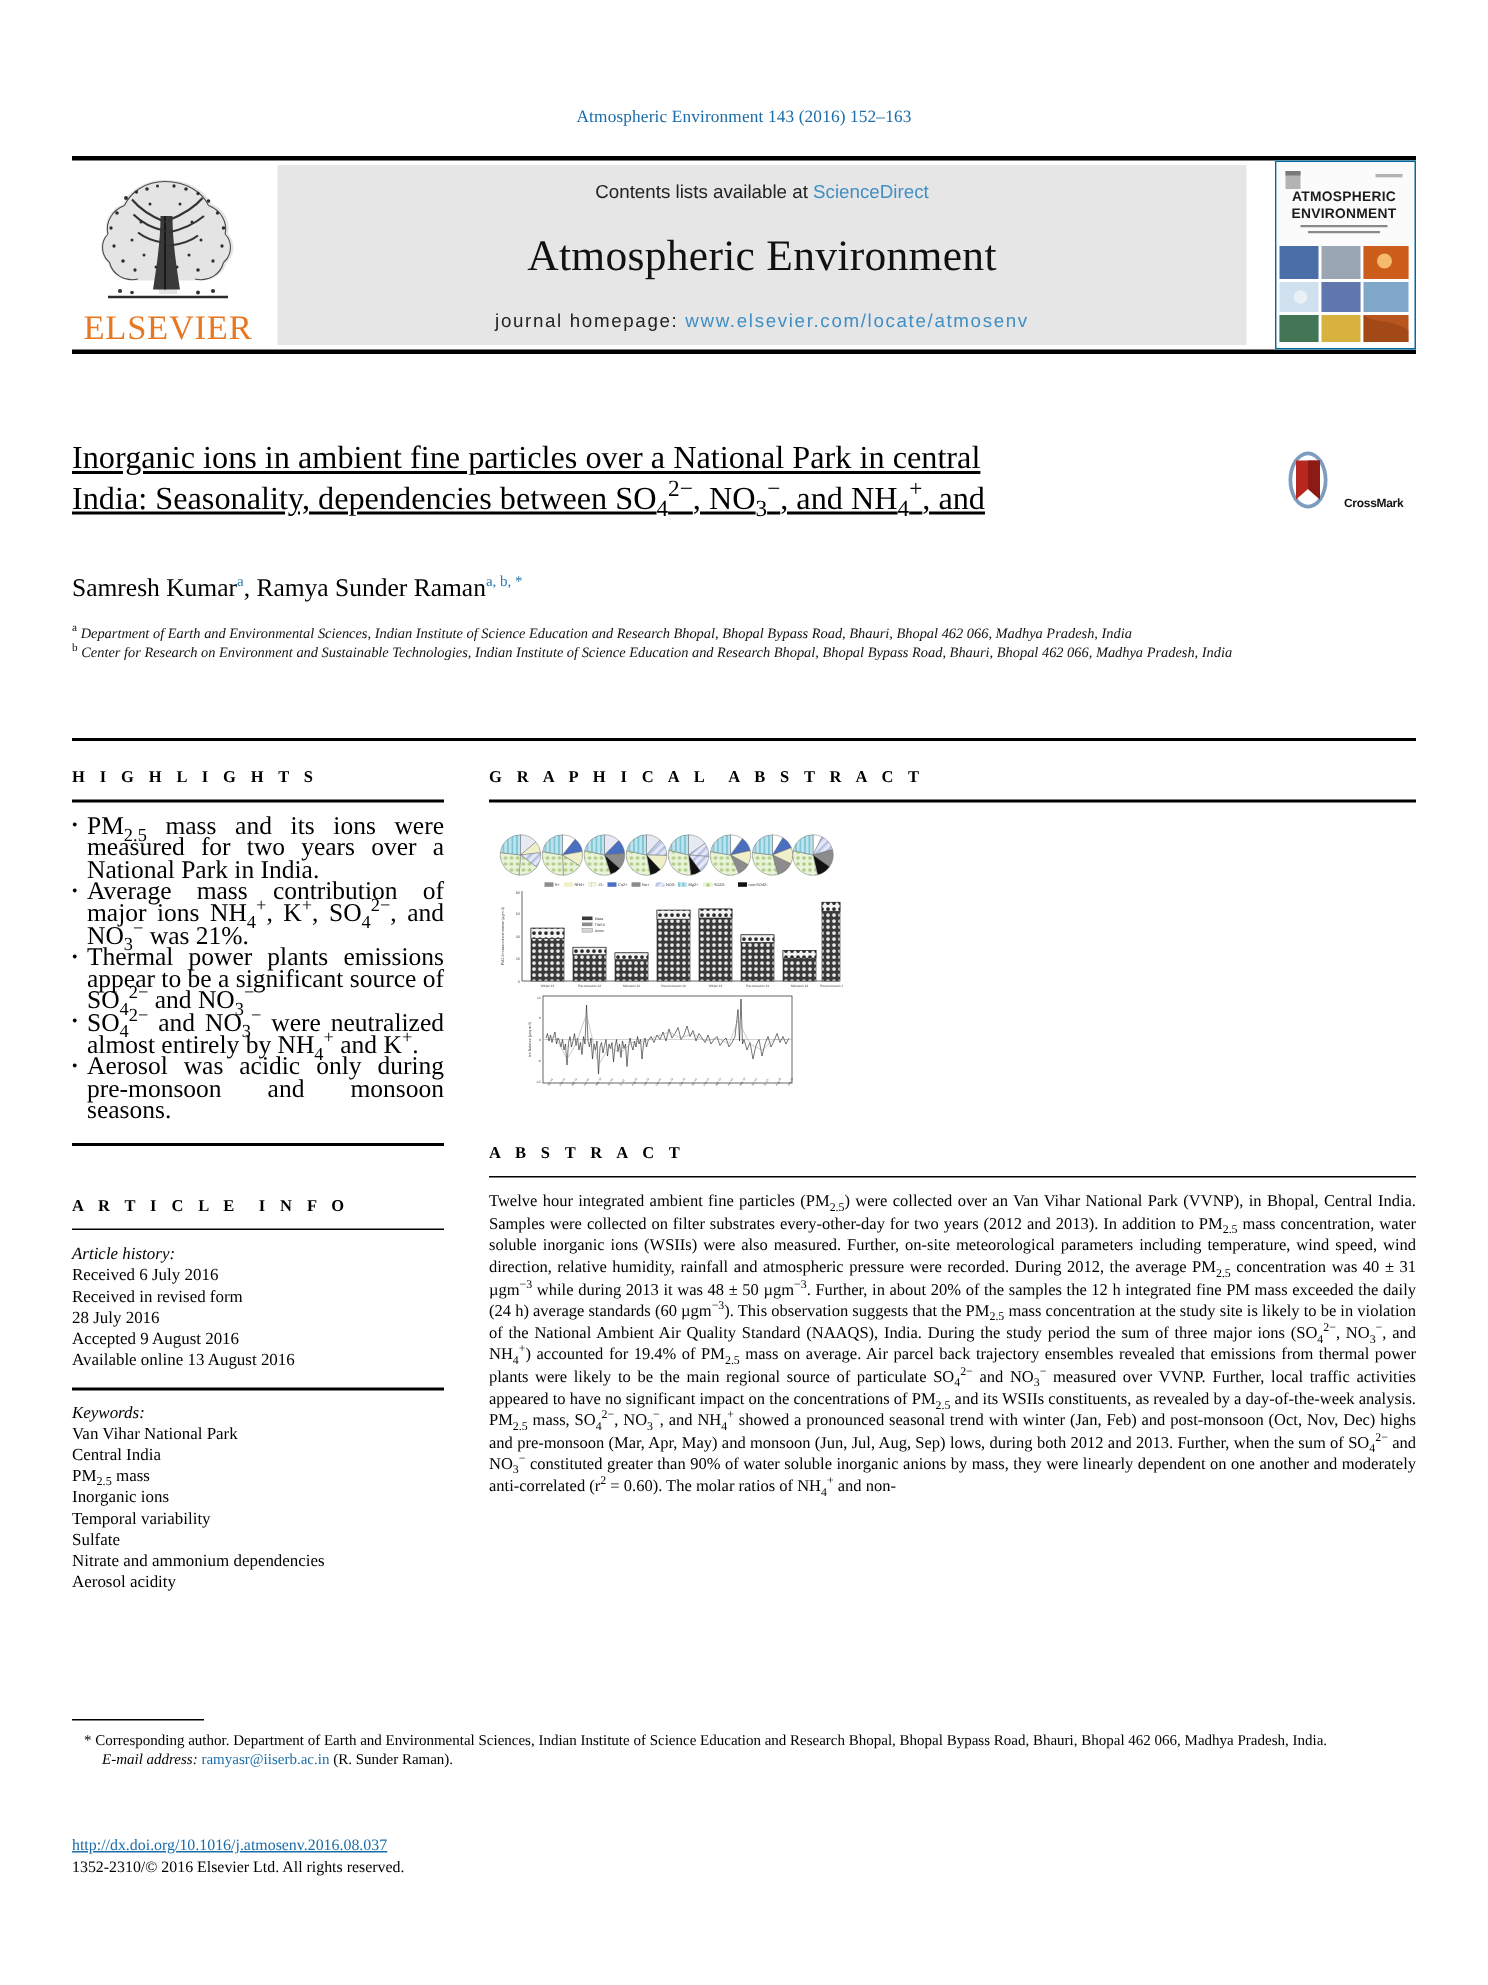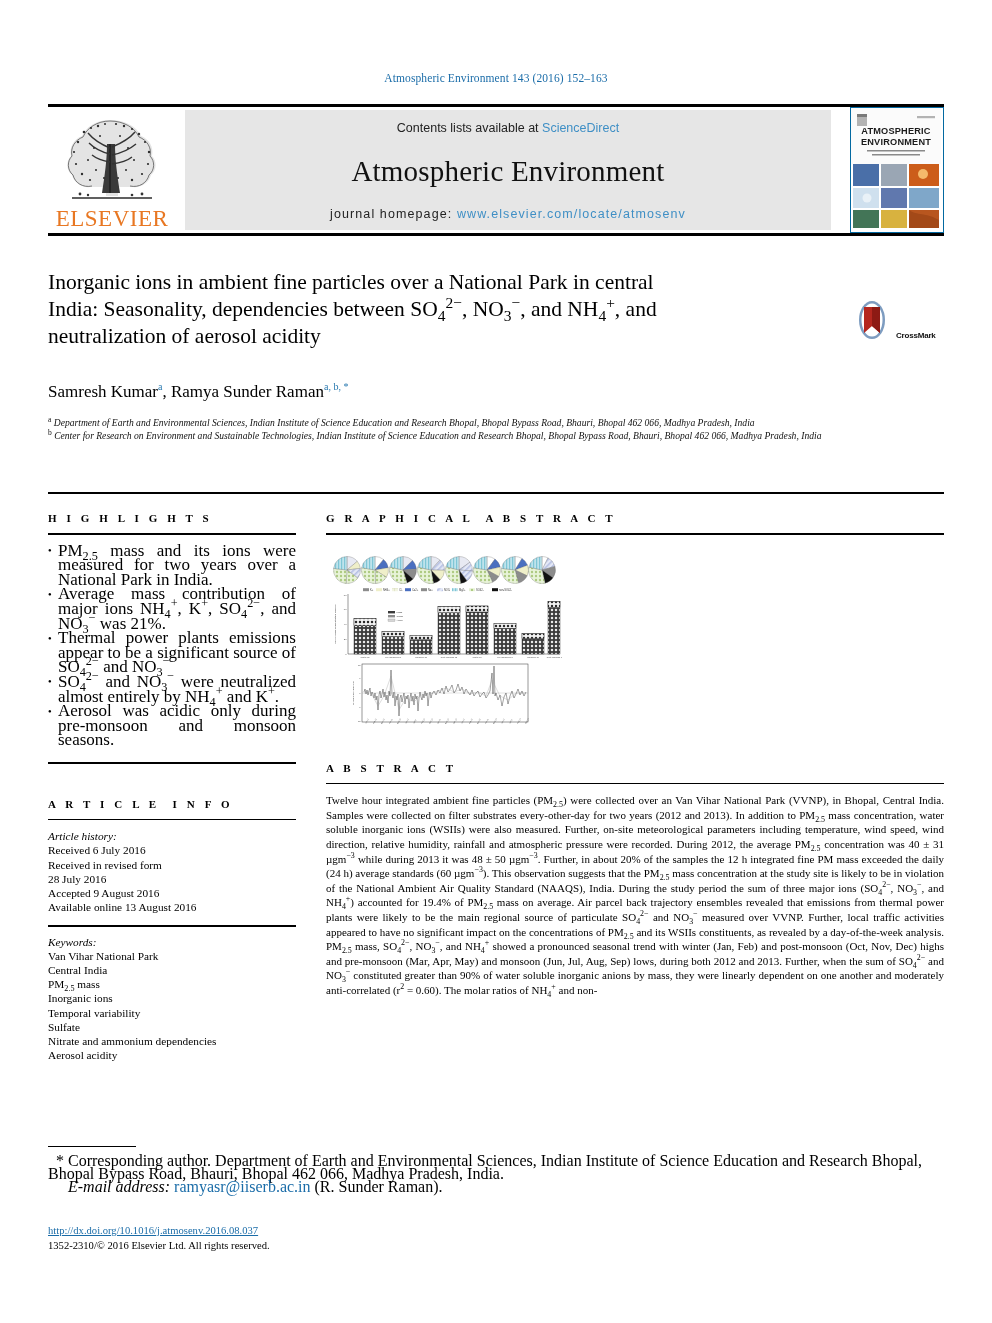--- a/index.html
+++ b/index.html
@@ -104,22 +104,23 @@
     right: 0; top: 3px;
     width: 92px; height: 124px;
     border: 1px solid #0369a1;
     background: #fff;
     overflow: hidden;
   }
 
   
   .title-block {
     position: absolute;
-    left: 48px; top: 269px;
+    left: 48px; top: 292px;
     width: 790px;
+    text-decoration: underline;
   }
   .article-title {
     font-family: "Liberation Serif", serif;
     font-size: 21.5px;
     line-height: 27px;
     font-weight: normal;
     margin: 0;
     color: #000;
   }
   .crossmark {
@@ -235,21 +236,21 @@
   .footnote-rule {
     position: absolute;
     left: 48px; top: 1146px;
     width: 88px; height: 1.2px;
     background: #000;
   }
   .footnotes {
     position: absolute;
     left: 48px; top: 1154px;
     width: 896px;
-    font-size: 16px;
+    font-size: 10px;
     line-height: 13.2px;
   }
   .footnotes .em { font-style: italic; }
   .footnotes a { color: #1a6ca8; text-decoration: none; }
 
   .doi-block {
     position: absolute;
     left: 48px; top: 1224px;
     width: 600px;
     font-size: 10.6px;
@@ -386,21 +387,20 @@
           <circle cx="16" cy="90" r="4.5" fill="#ffffff" opacity="0.55"></circle>
         </g>
       </svg>
     </div>
   </div>
 
   <div class="title-block">
     <h1 class="article-title">
       <span>Inorganic ions in ambient fine particles over a National Park in central</span><br>
       <span>India: Seasonality, dependencies between SO</span><span><sub>4</sub><sup>2−</sup></span><span>, NO</span><span><sub>3</sub><sup>−</sup></span><span>, and NH</span><span><sub>4</sub><sup>+</sup></span><span>, and</span><br>
-      <span>neutralization of aerosol acidity</span>
     </h1>
   </div>
 
   <div class="crossmark">
     <svg width="40" height="40" viewBox="0 0 40 40">
       <ellipse cx="20" cy="20" rx="13" ry="19" fill="#7d9cc0"></ellipse>
       <ellipse cx="20" cy="20" rx="10.5" ry="16.5" fill="#ffffff"></ellipse>
       <path d="M12 7 L28 7 L28 33 L20 26 L12 33 Z" fill="#b5271f"></path>
       <path d="M20 7 L28 7 L28 33 L20 26 Z" fill="#8d1a14"></path>
     </svg>

